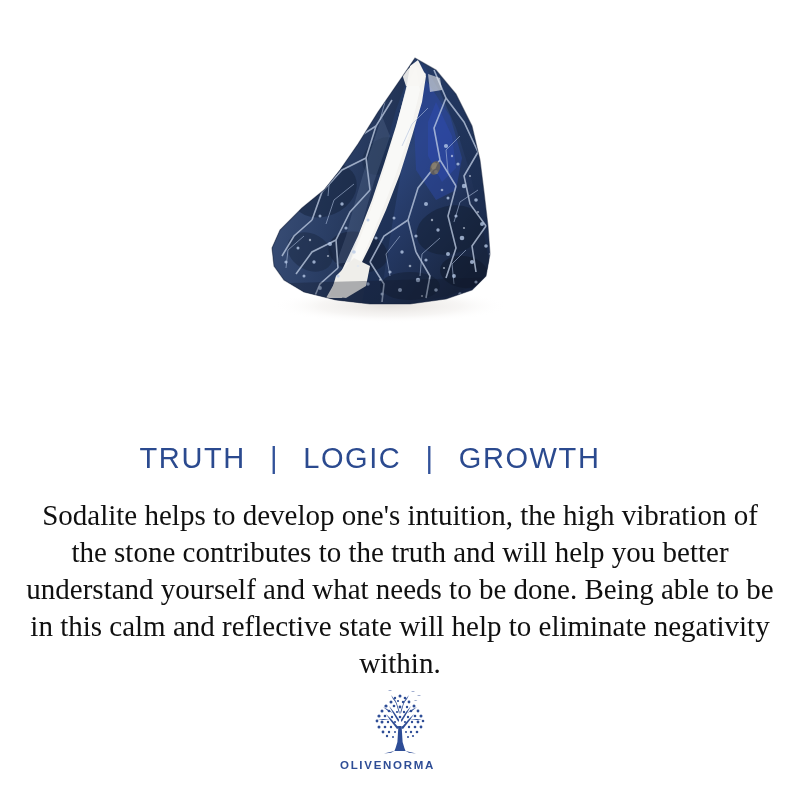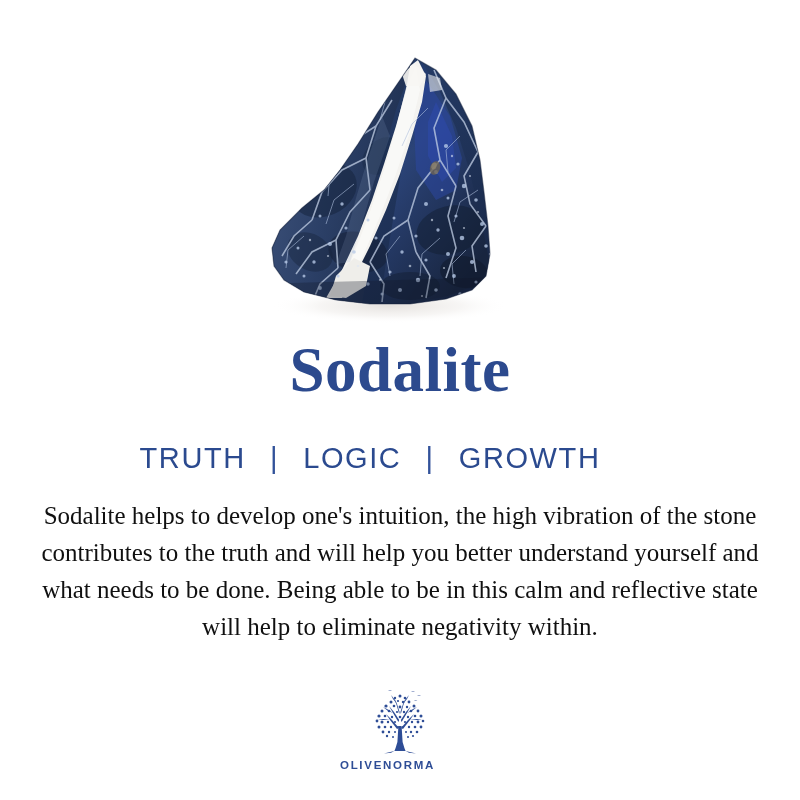--- a/index.html
+++ b/index.html
@@ -77,21 +77,21 @@
   }
 
   
   .description {
     position: absolute;
     left: 26px;
     top: 497px;
     width: 748px;
     text-align: center;
     font-family: "Liberation Serif", serif;
-    font-size: 25px;
+    font-size: 29px;
     line-height: 37px;
     color: #101010;
   }
 
   
   .logo-wrap {
     position: absolute;
     left: 50%;
     top: 686px;
     transform: translateX(-50%);
@@ -281,21 +281,20 @@
         <path d="M0,244 L300,236 L300,290 L0,290 Z" fill="#0f1828" opacity="0.3"></path>
       </g>
 
       <path d="M165,18 L150,40 L128,72 L108,104 L90,130 L74,150 L52,168 L30,190
                L22,208 L24,226 L34,240 L54,252 L86,260 L120,264 L160,264
                L196,259 L222,250 L236,236 L240,214 L238,186 L234,152
                L230,120 L222,86 L206,54 L186,30 Z" fill="none" stroke="#16223a" stroke-width="1.2" opacity="0.45"></path>
     </svg>
   </div>
 
-  <div class="title">Sodalite</div>
 
   <div class="keywords">
     <span class="kw">TRUTH</span>
     <span class="sep">|</span>
     <span class="kw">LOGIC</span>
     <span class="sep">|</span>
     <span class="kw">GROWTH</span>
   </div>
 
   <div class="description">Sodalite helps to develop one's intuition, the high vibration of the stone contributes to the truth and will help you better understand yourself and what needs to be done. Being able to be in this calm and reflective state will help to eliminate negativity within.</div>

